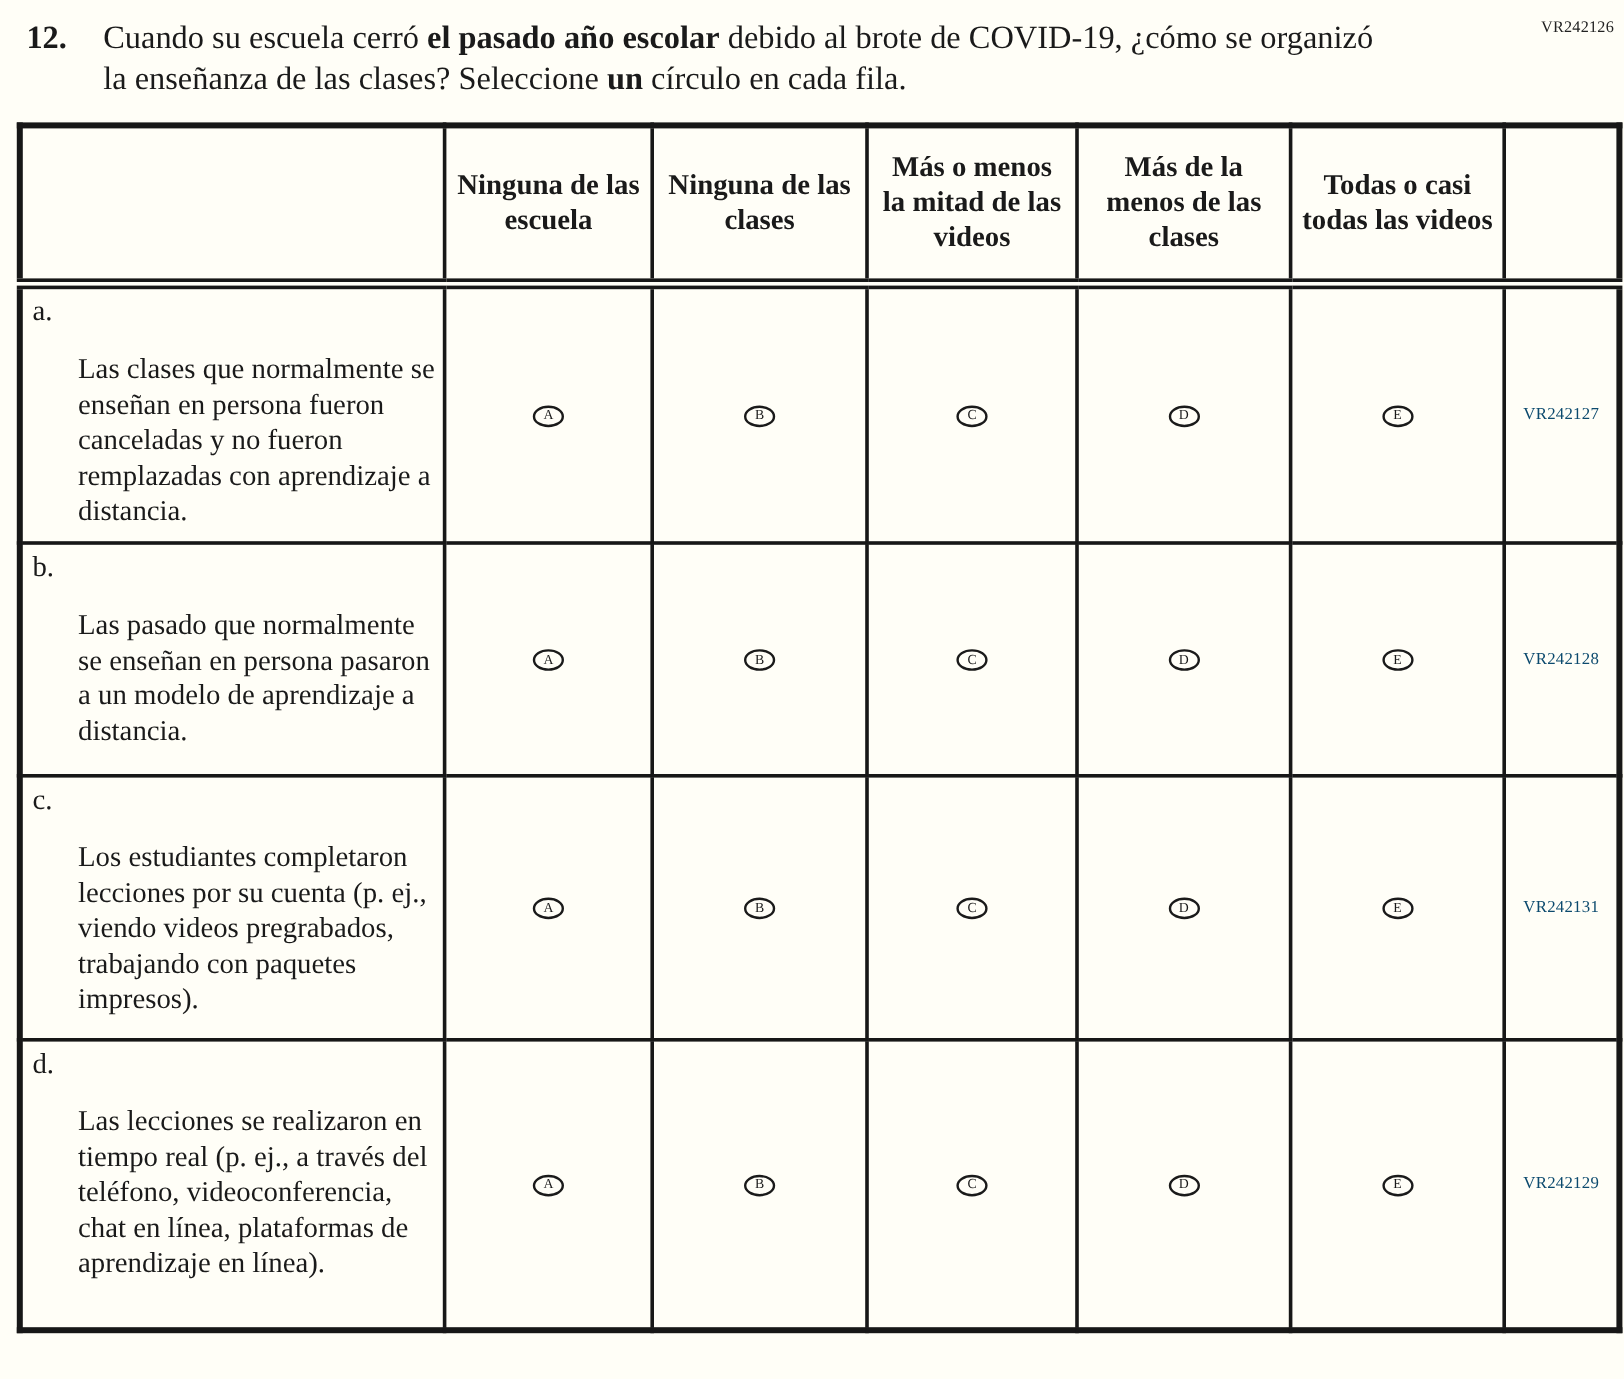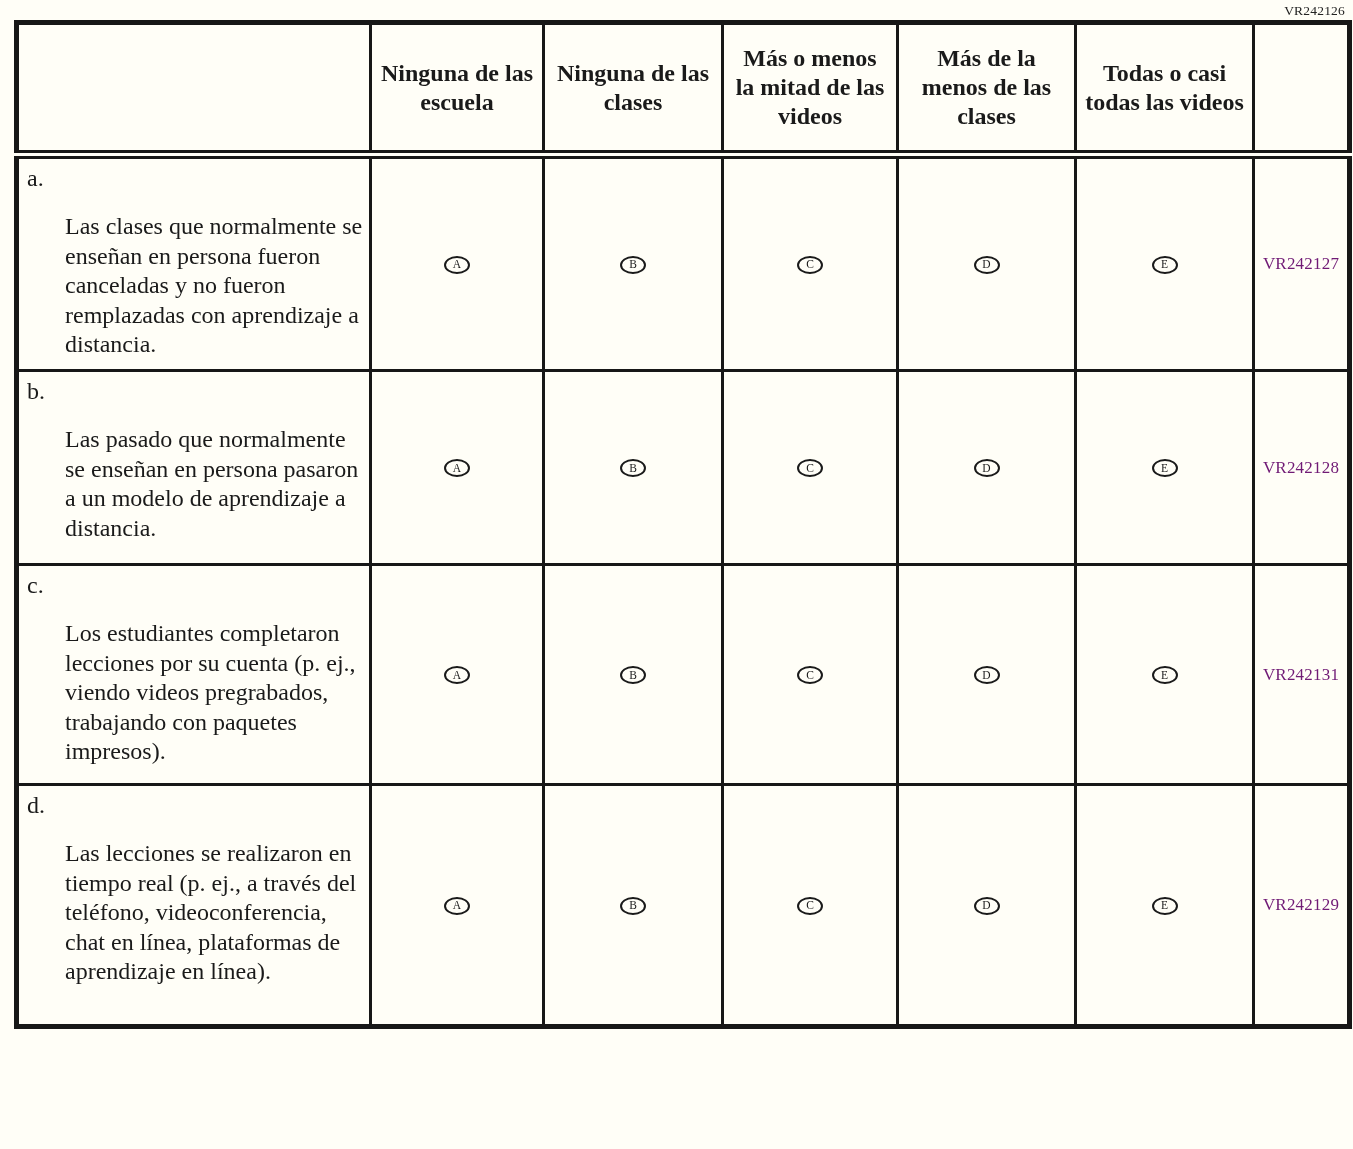--- a/index.html
+++ b/index.html
@@ -11,21 +11,21 @@
   html,body{width:1353px;height:1149px;}
   body{
     background:var(--paper);
     color:var(--ink);
     font-family:"Liberation Serif","DejaVu Serif",serif;
     position:relative;
     overflow:hidden;
   }
   .top-code{
     position:absolute;
-    top:3px;
+    top:15px;
     right:8px;
     font-size:13.5px;
     letter-spacing:.2px;
     color:#222;
   }
   .question{
     display:flex;
     padding:14px 110px 0 22px;
     font-size:27px;
     line-height:34px;
@@ -92,33 +92,37 @@
     border-radius:50%;
     font-size:11.5px;
     line-height:1;
     padding-top:1px;
     cursor:pointer;
     background:transparent;
   }
   td.code-cell{
     text-align:center;
     vertical-align:middle;
-    font-size:17px;
+    font-size:14px;
     letter-spacing:.2px;
-    color:#701a75;
+    color:#0c4a6e;
     padding:0 2px;
   }
 </style>
 </head>
 <body>
 
 <div class="sheet">
 
   <div class="top-code">VR242126</div>
 
+  <div class="question">
+    <span class="qnum">12.</span>
+    <p class="qtext"><span>Cuando su escuela cerró </span><b>el pasado año escolar</b><span> debido al brote de COVID-19, ¿cómo se organizó la enseñanza de las clases? Seleccione </span><b>un</b><span> círculo en cada fila.</span></p>
+  </div>
 
   <table class="matrix">
     <colgroup>
       <col class="c-label">
         <col class="c-o1">
         <col class="c-o2">
         <col class="c-o3">
         <col class="c-o4">
         <col class="c-o5">
         <col class="c-code">

